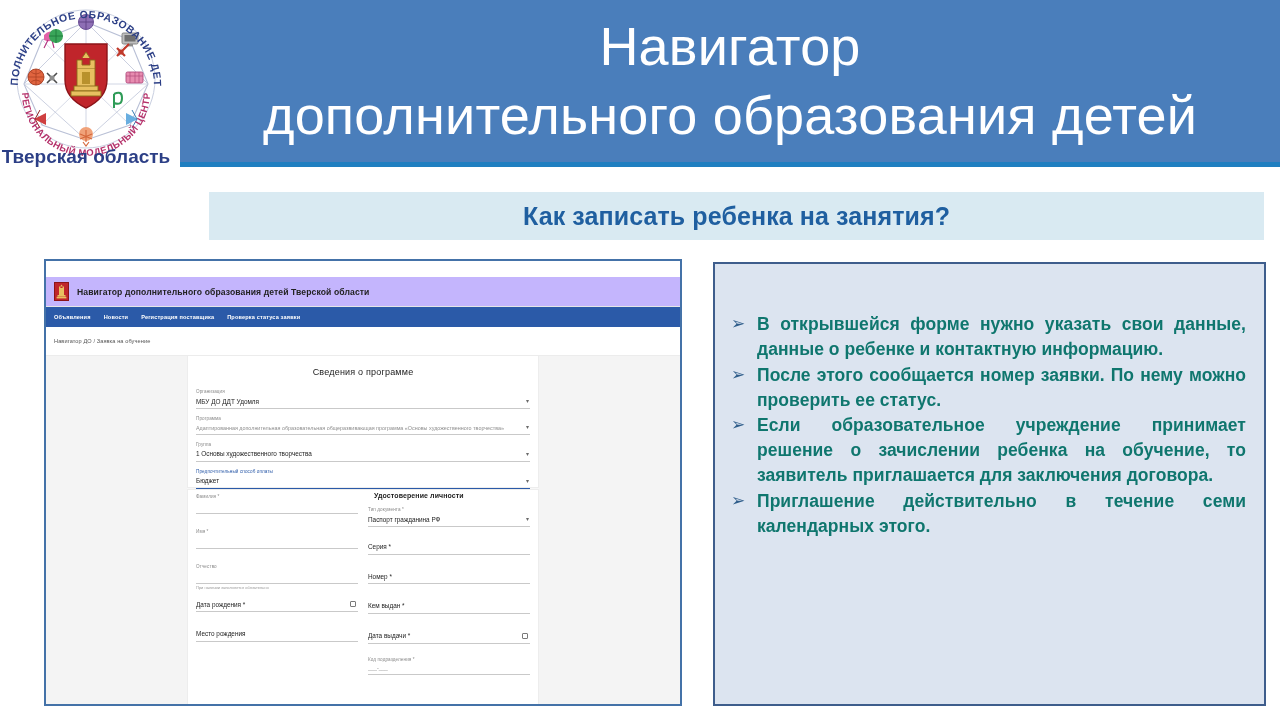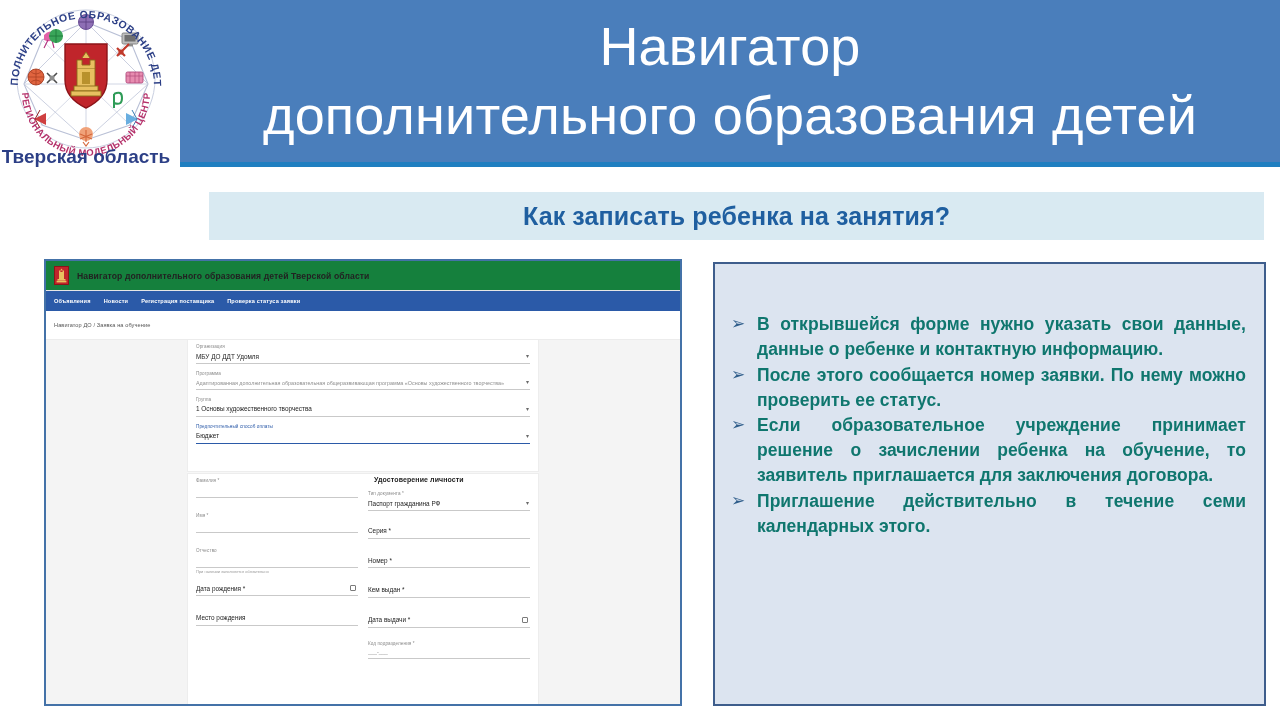--- a/index.html
+++ b/index.html
@@ -90,25 +90,26 @@
     width: 638px;
     height: 447px;
     border: 2px solid #4472A8;
     background: #ffffff;
     box-sizing: border-box;
     overflow: hidden;
     font-family: "Liberation Sans", "DejaVu Sans", sans-serif;
   }
   .ss-topbar {
     height: 29px;
-    background: #15803d;
+    background: #c4b5fd;
     display: flex;
     align-items: center;
     padding-left: 8px;
     border-bottom: 1px solid #e6e6e6;
+    margin-top: 16px;
   }
   .ss-coat {
     width: 15px;
     height: 19px;
     margin-right: 8px;
     flex: 0 0 auto;
   }
   .ss-sitetitle {
     font-size: 8.6px;
     color: #222222;
@@ -424,20 +425,21 @@
 
   <div class="ss-breadcrumbbar">
     <span class="ss-breadcrumb">Навигатор ДО / Заявка на обучение</span>
   </div>
 
   <div class="ss-body">
     <div class="ss-leftshade"></div>
     <div class="ss-rightshade"></div>
 
     <div class="ss-card" id="card-program">
+      <div class="ss-section-title">Сведения о программе</div>
 
       <div class="ss-field">
         <div class="ss-flabel">Организация</div>
         <div class="ss-fvalue">МБУ ДО ДДТ Удомля</div>
         <div class="ss-fline"></div>
         <span class="ss-caret">▾</span>
       </div>
 
       <div class="ss-field">
         <div class="ss-flabel">Программа</div>

